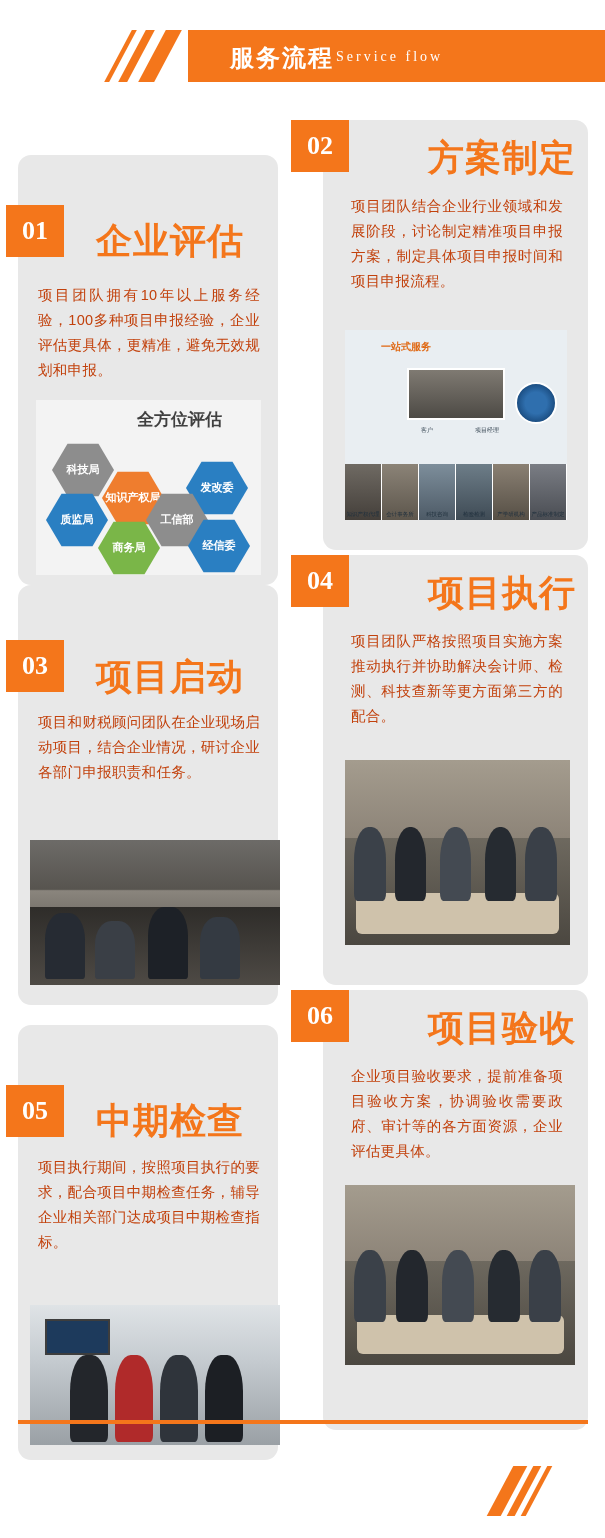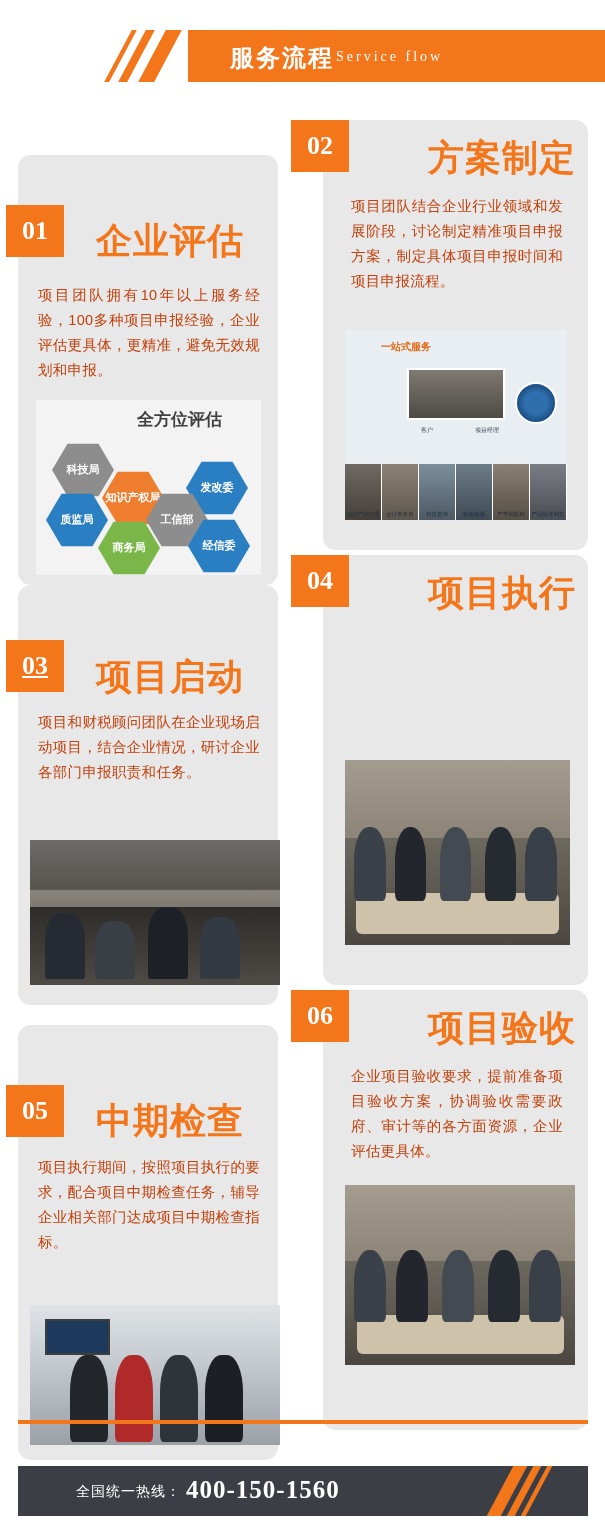--- a/index.html
+++ b/index.html
@@ -80,21 +80,21 @@
     color: #ffffff;
     font-size: 26px;
     font-weight: bold;
     font-family: "Liberation Serif", serif;
     display: flex;
     align-items: center;
     justify-content: center;
   }
   .card.c1 .num-badge { left: -12px;  top: 50px; }
   .card.c2 .num-badge { left: -32px;  top: 0px;  }
-  .card.c3 .num-badge { left: -12px;  top: 55px; text-decoration: underline; }
+  .card.c3 .num-badge { left: -12px;  top: 55px; }
   .card.c4 .num-badge { left: -32px;  top: 0px;  }
   .card.c5 .num-badge { left: -12px;  top: 60px; }
   .card.c6 .num-badge { left: -32px;  top: 0px;  }
 
   .step-title {
     position: absolute;
     color: #f4761b;
     font-size: 36px;
     font-weight: bold;
     letter-spacing: 1px;
@@ -431,20 +431,21 @@
           <div class="fig b"></div>
           <div class="fig c"></div>
           <div class="fig d"></div>
         </div>
       </div>
     </div>
 
     <div class="card c4">
       <div class="num-badge">04</div>
       <div class="step-title">项目执行</div>
+      <div class="step-desc">项目团队严格按照项目实施方案推动执行并协助解决会计师、检测、科技查新等更方面第三方的配合。</div>
       <div class="photo">
         <div class="photo-meeting">
           <div class="wall"></div>
           <div class="tbl"></div>
           <div class="p p1"></div>
           <div class="p p2"></div>
           <div class="p p3"></div>
           <div class="p p4"></div>
           <div class="p p5"></div>
         </div>
@@ -480,22 +481,18 @@
           <div class="p p4"></div>
           <div class="p p5"></div>
         </div>
       </div>
     </div>
 
   </div>
 
   <div class="footer">
     <div class="footer-top-rule"></div>
-    <div class="footer-band">
-      <span class="hot-label">全国统一热线：</span>
-      <span class="hot-number">400-150-1560</span>
-    </div>
     <div class="footer-slash fs1"></div>
     <div class="footer-slash fs2"></div>
     <div class="footer-slash fs3"></div>
   </div>
 
 </div>
 
 </body></html>

